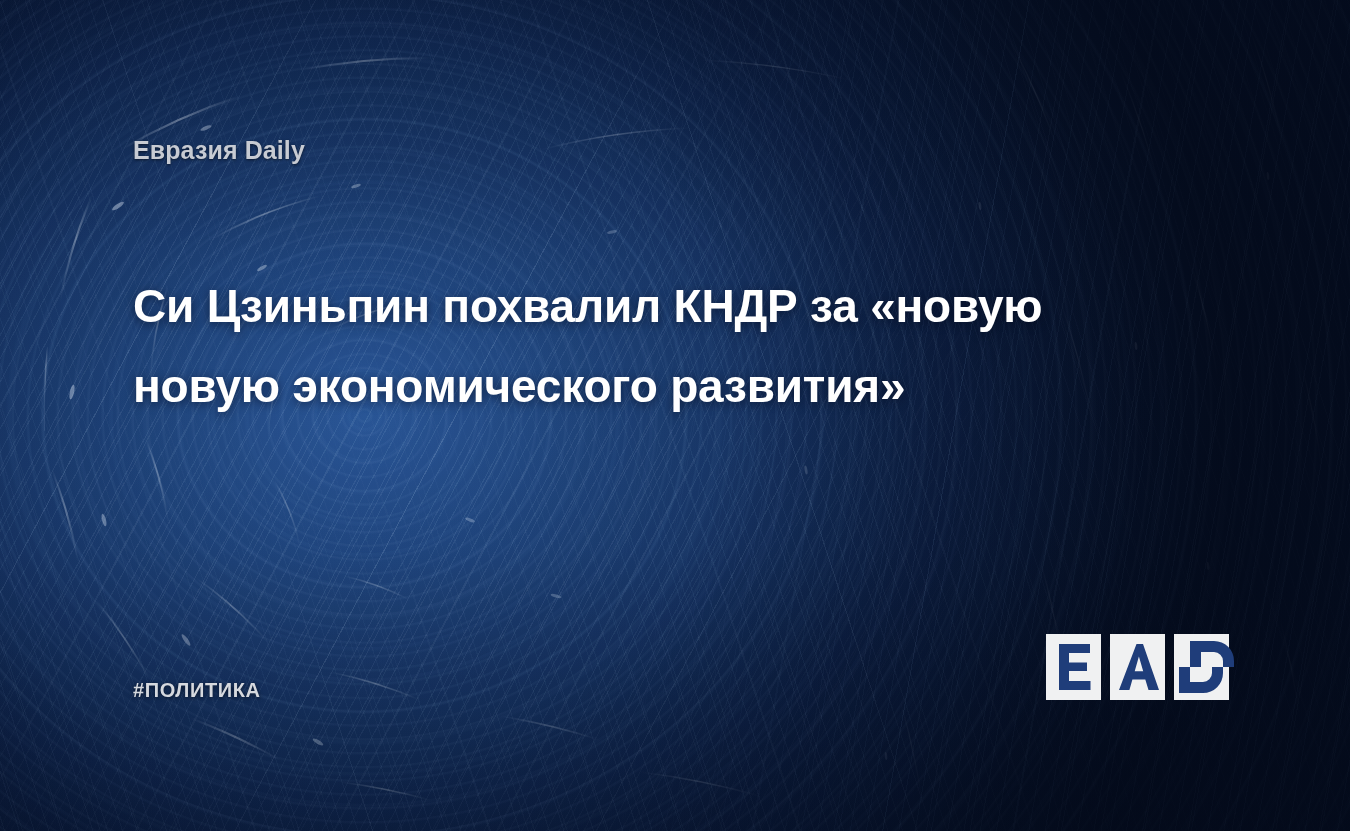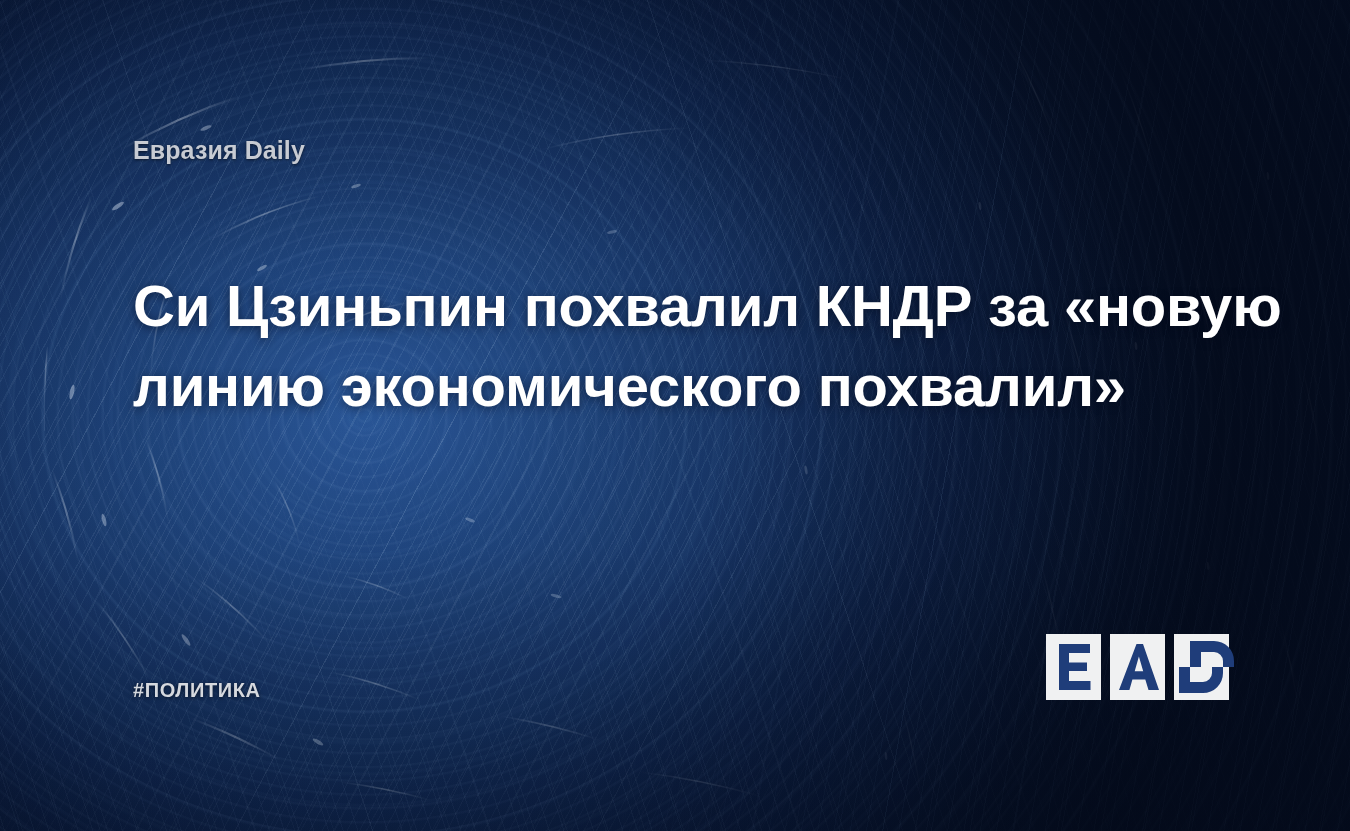--- a/index.html
+++ b/index.html
@@ -161,21 +161,21 @@
     white-space: nowrap;
     text-shadow: 0 1px 3px rgba(0,0,0,0.55);
   }
 
   .headline {
     position: absolute;
     left: 133px;
     top: 266px;
     width: 1080px;
     margin: 0;
-    font-size: 58px;
+    font-size: 46px;
     line-height: 80px;
     font-weight: 700;
     letter-spacing: -0.2px;
     color: #ffffff;
     text-shadow: 0 2px 10px rgba(3,10,28,0.55);
   }
 
   .headline .hl-line {
     display: block;
     white-space: nowrap;
@@ -308,21 +308,21 @@
 
   <div class="bg-layer bg-vignette"></div>
   <div class="bg-layer bg-veil"></div>
 
   <div class="content">
 
     <div class="brand">Евразия Daily</div>
 
     <h1 class="headline">
       <span class="hl-line">Си Цзиньпин похвалил КНДР за «новую</span>
-      <span class="hl-line">линию экономического похвалил»</span>
+      <span class="hl-line">новую экономического развития»</span>
     </h1>
 
     <div class="hashtag">#ПОЛИТИКА</div>
 
     <div class="logo">
 
       <span class="logo-tile">
         <svg viewBox="0 0 55 66" aria-hidden="true">
           <path d="M13 10 H44 V19 H23 V28.5 H41 V37 H23 V47 H44.5 V56 H13 Z" fill="#1f3d7a"></path>
         </svg>

